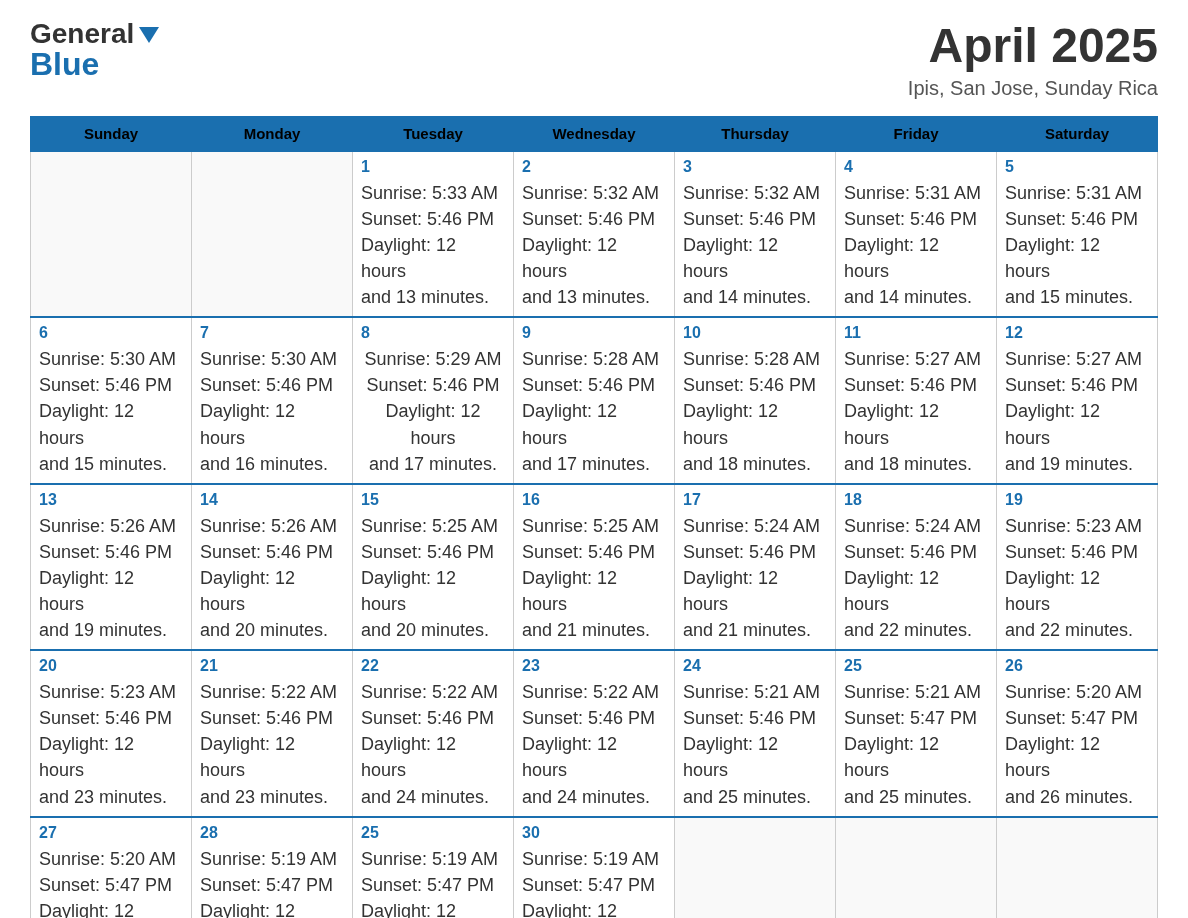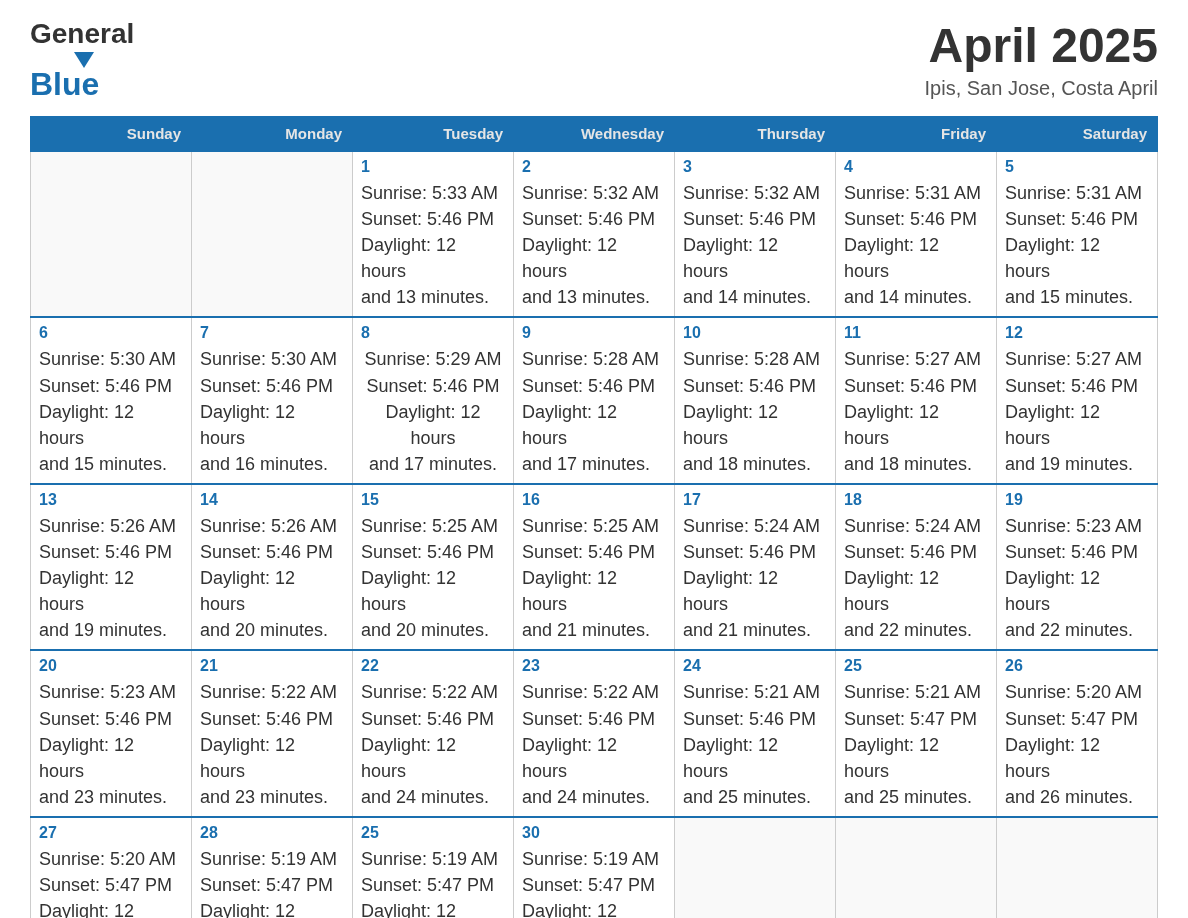--- a/index.html
+++ b/index.html
@@ -61,25 +61,25 @@
       color: #555;
       margin-top: 4px;
     }
     .calendar {
       width: 100%;
       border-collapse: collapse;
       border: 1px solid #aaa;
     }
     .calendar th {
       background: #1a6faf;
-      color: #e5e5e5;
+      color: #000000;
       font-size: 15px;
       font-weight: bold;
       padding: 8px 10px;
-      text-align: right;
+      text-align: center;
       border: 1px solid #1a6faf;
     }
     .calendar td {
       vertical-align: top;
       padding: 6px 8px;
       border: 1px solid #ccc;
       width: 14.28%;
       min-height: 110px;
       font-size: 13px;
       color: #333;
@@ -101,29 +101,29 @@
     }
     .empty-cell {
       background: #f9f9f9;
     }
   </style>
 </head>
 <body>
 
 <div class="header">
   <div class="logo">
-    <div style="display:flex;align-items:center;gap:2px;flex-direction:column;">
+    <div style="display:flex;align-items:center;gap:2px;">
       <span class="logo-general">General</span>
       <div class="logo-triangle"></div>
     </div>
     <span class="logo-blue">Blue</span>
   </div>
   <div class="title-block">
     <div class="month-year">April 2025</div>
-    <div class="location">Ipis, San Jose, Costa April</div>
+    <div class="location">Ipis, San Jose, Sunday Rica</div>
   </div>
 </div>
 
 <table class="calendar">
   <thead>
     <tr>
       <th>Sunday</th>
       <th>Monday</th>
       <th>Tuesday</th>
       <th>Wednesday</th>

